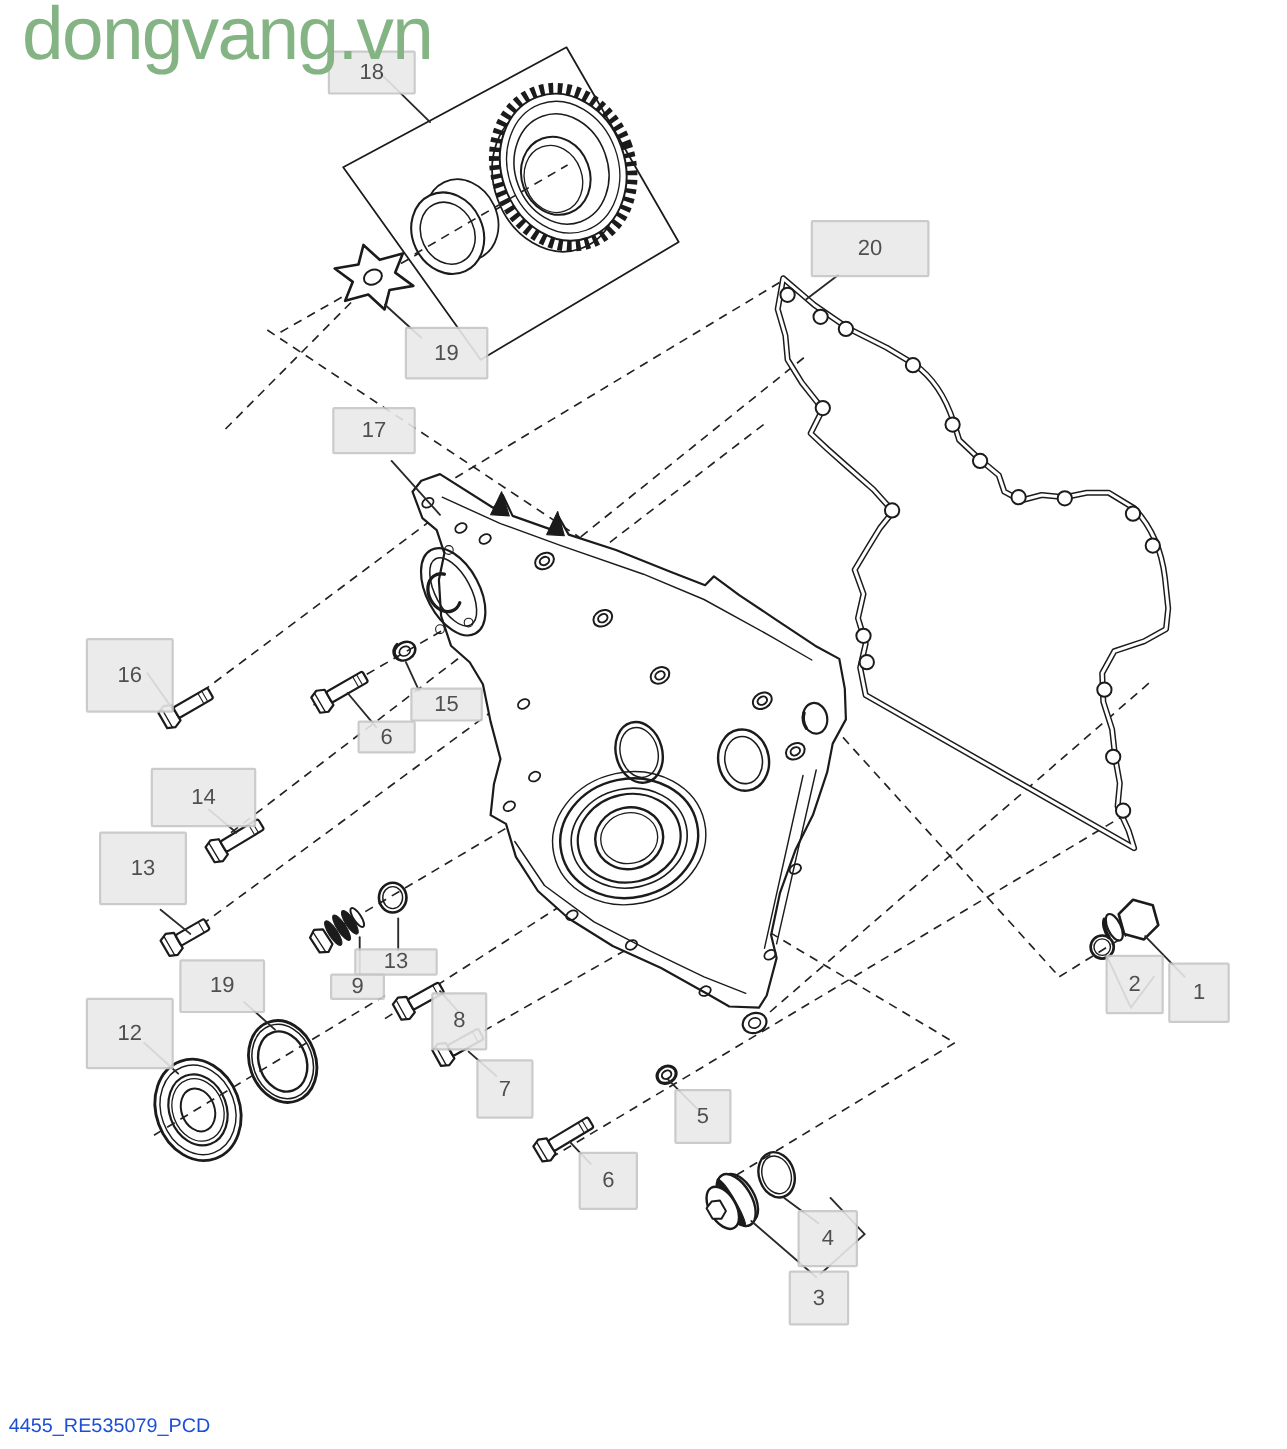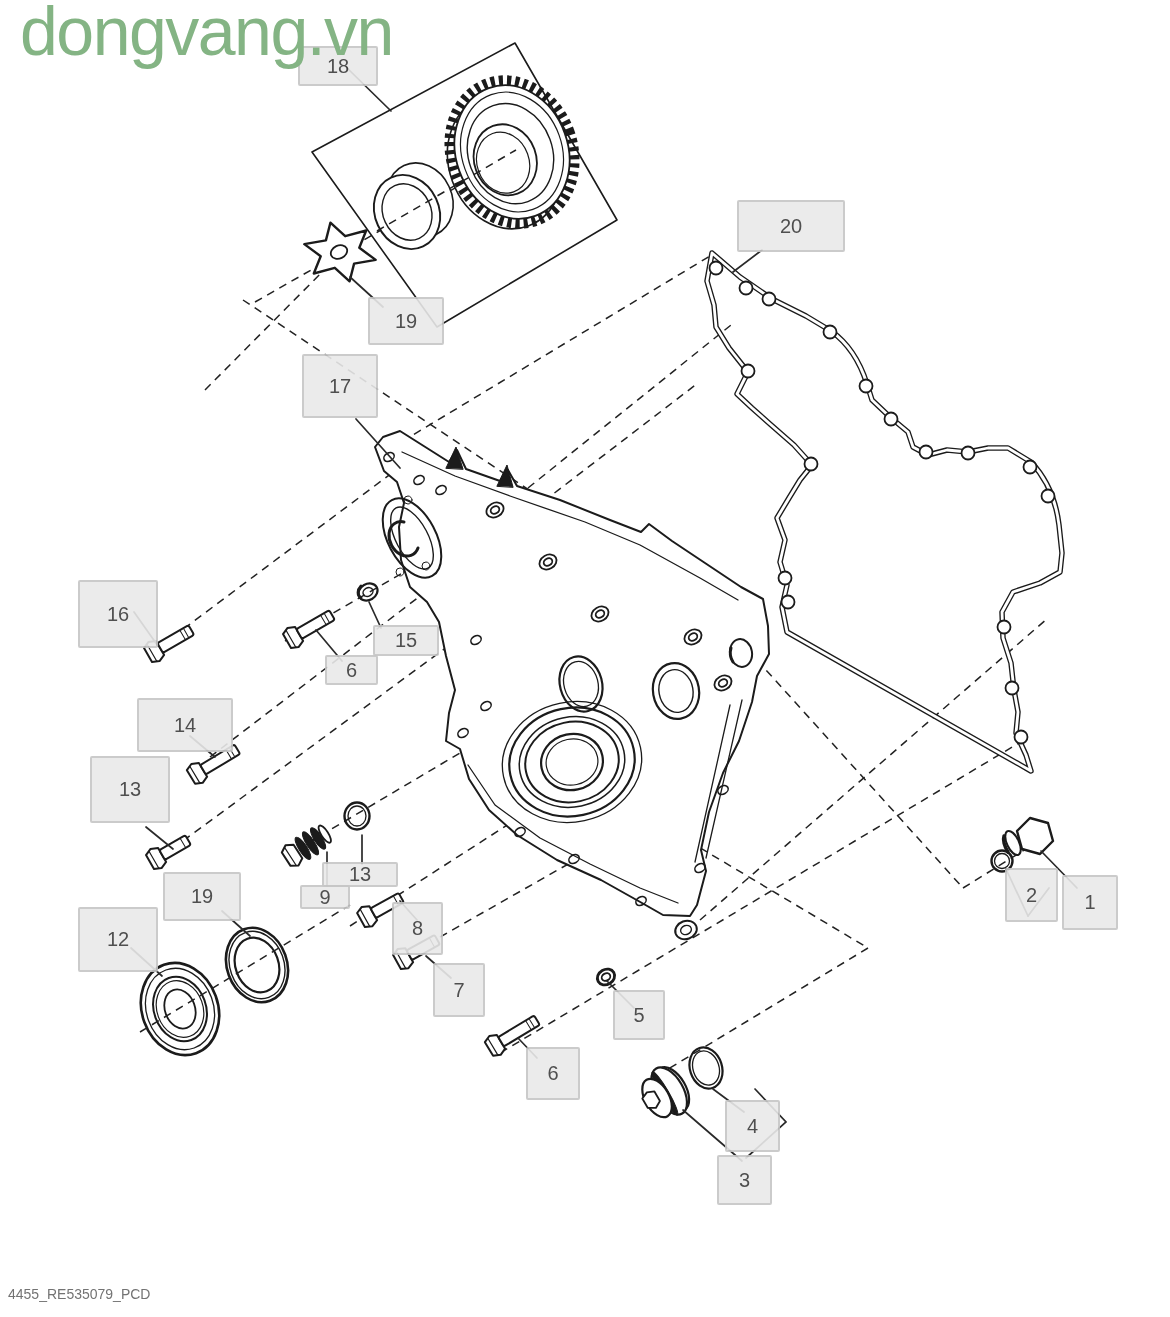--- a/index.html
+++ b/index.html
@@ -6,21 +6,21 @@
   #stage{position:relative;width:1170px;height:1317px;background:#fff;overflow:hidden;
          font-family:Liberation Sans, sans-serif;}
   #drawing{position:absolute;left:0;top:0;}
   .callout{position:absolute;box-sizing:border-box;
            background:var(--label_bg,#e9e9e9);border:2px solid var(--label_border,#c6c6c6);
            border-radius:2px;opacity:.9;
            display:flex;align-items:center;justify-content:center;
            font-size:20px;color:var(--label_text,#3c3c3c);cursor:pointer;}
   #watermark{position:absolute;left:20px;top:-8px;font-size:68px;letter-spacing:-1.5px;
              color:var(--watermark_green,#84b484);white-space:nowrap;z-index:30;}
-  #doc-code{position:absolute;left:8px;top:1286px;font-size:14px;color:#737373;z-index:5;}
+  #doc-code{position:absolute;left:8px;top:1286px;font-size:18px;color:#1d4ed8;z-index:5;}
 </style>
 </head>
 <body>
 
 <div id="stage">
 
 <svg id="drawing" width="1170" height="1317" viewBox="0 0 1170 1317">
 
   <g stroke="#222" stroke-width="1.5" stroke-dasharray="8 6" fill="none">
     <line x1="255" y1="302" x2="562" y2="127"></line>
@@ -320,21 +320,21 @@
     <polyline points="755,1089 786,1122 746,1158"></polyline>
     <line x1="1041" y1="851" x2="1077" y2="888"></line>
     <line x1="1006" y1="869" x2="1028" y2="916"></line>
     <line x1="1028" y1="916" x2="1049" y2="888"></line>
   </g>
 </svg>
 
   <div class="callout" style="left:298px;top:46px;width:80px;height:40px">18</div>
   <div class="callout" style="left:368px;top:297px;width:76px;height:48px">19</div>
   <div class="callout" style="left:737px;top:200px;width:108px;height:52px">20</div>
-  <div class="callout" style="left:302px;top:354px;width:76px;height:64px">17</div>
+  <div class="callout" style="left:302px;top:370px;width:76px;height:43px">17</div>
   <div class="callout" style="left:78px;top:580px;width:80px;height:68px">16</div>
   <div class="callout" style="left:373px;top:625px;width:66px;height:31px">15</div>
   <div class="callout" style="left:325px;top:655px;width:53px;height:30px">6</div>
   <div class="callout" style="left:137px;top:698px;width:96px;height:54px">14</div>
   <div class="callout" style="left:90px;top:756px;width:80px;height:67px">13</div>
   <div class="callout" style="left:163px;top:872px;width:78px;height:49px">19</div>
   <div class="callout" style="left:78px;top:907px;width:80px;height:65px">12</div>
   <div class="callout" style="left:322px;top:862px;width:76px;height:25px">13</div>
   <div class="callout" style="left:300px;top:885px;width:50px;height:24px">9</div>
   <div class="callout" style="left:392px;top:902px;width:51px;height:53px">8</div>

